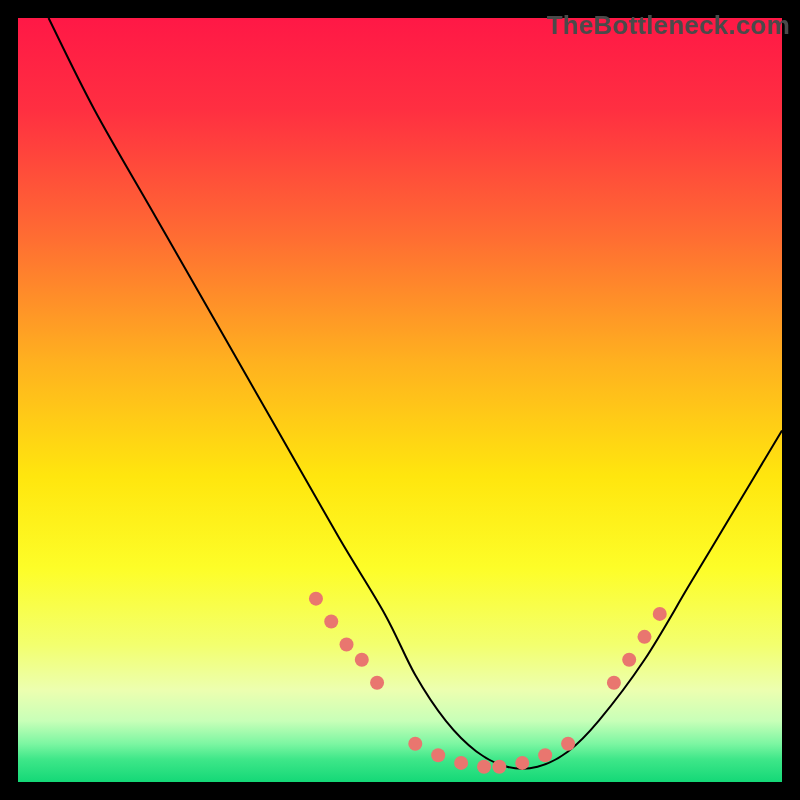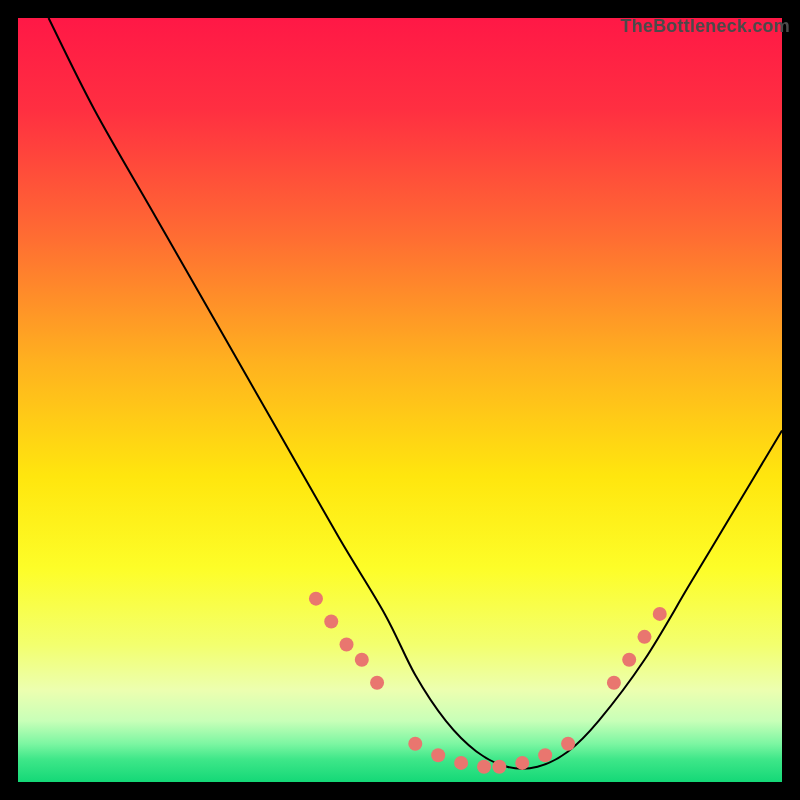--- a/index.html
+++ b/index.html
@@ -20,24 +20,24 @@
   .plot {
     position: absolute;
     left: 18px;
     top: 18px;
     width: 764px;
     height: 764px;
     
   }
   .watermark {
     position: absolute;
-    top: 16px;
+    top: 10px;
     right: 10px;
     color: #4a4a4a;
-    font-size: 18px;
+    font-size: 26px;
     font-weight: 600;
     letter-spacing: 0.2px;
   }
   svg.curve {
     position: absolute;
     left: 0;
     top: 0;
     width: 764px;
     height: 764px;
     overflow: visible;

